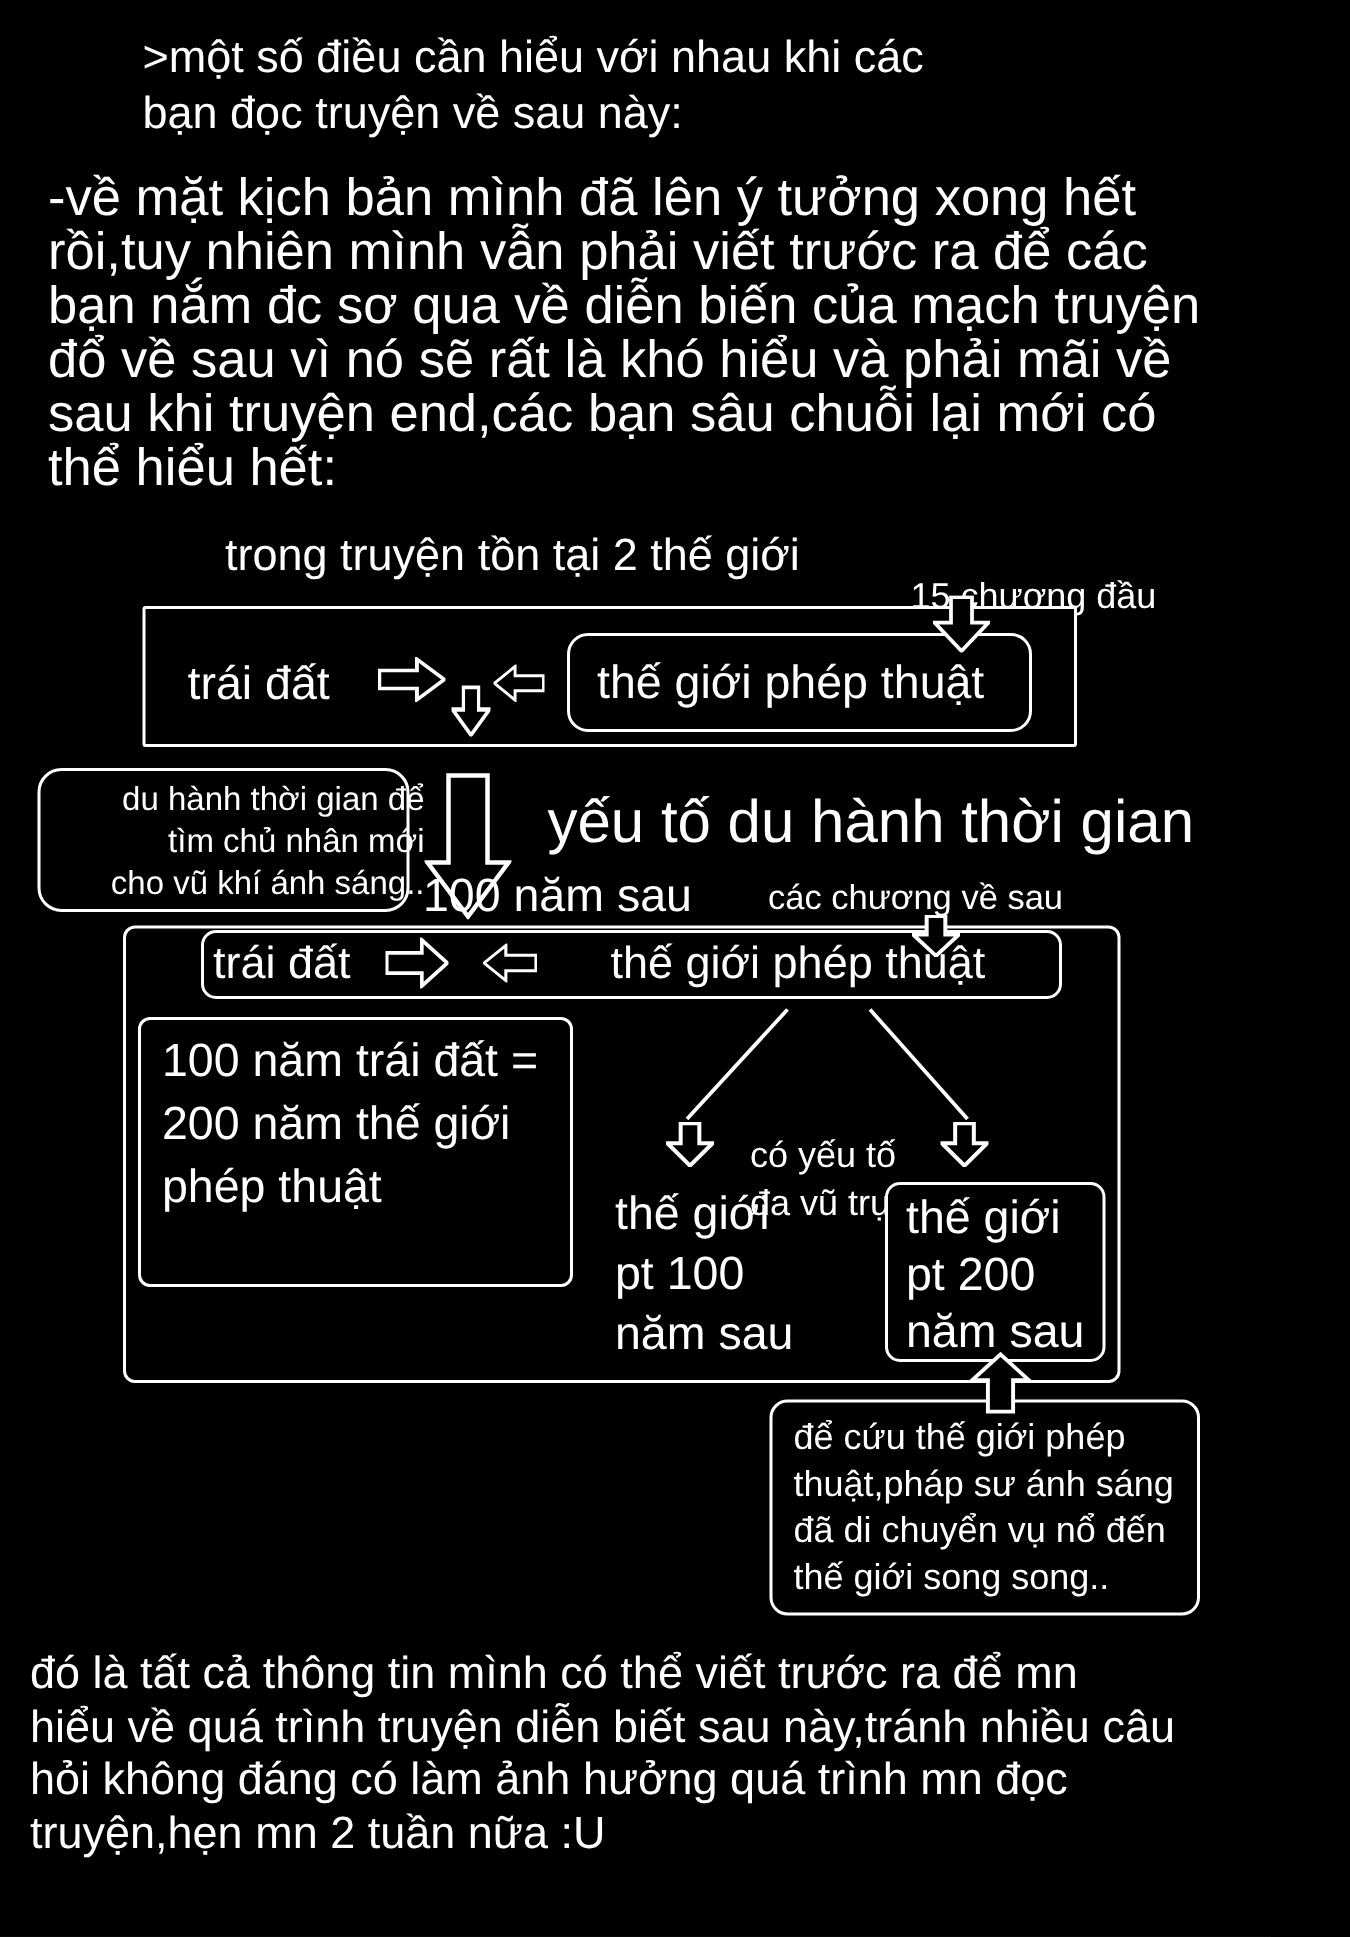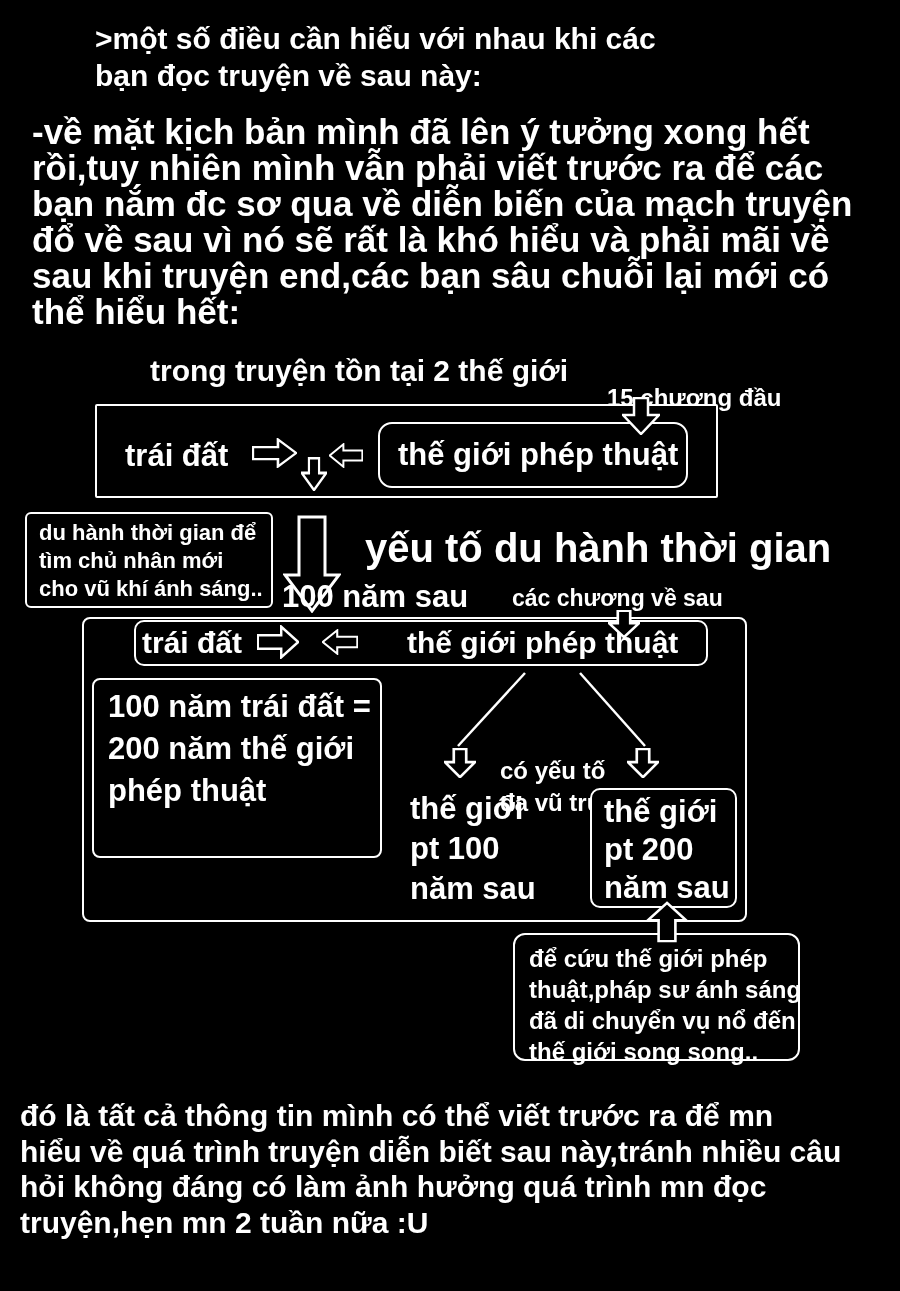--- a/index.html
+++ b/index.html
@@ -5,21 +5,21 @@
   html,body{margin:0;padding:0;background:#111;}
   #canvas{
     position:relative;
     width:900px;height:1291px;
     background:#000;
     overflow:hidden;
     font-family:"Liberation Sans","DejaVu Sans",sans-serif;
     font-weight:bold;
     color:#fff;
   }
-  .t{position:absolute;color:#fff;font-weight:bold;white-space:nowrap;line-height:1.18;}
+  .t{position:absolute;color:#fff;font-weight:normal;white-space:nowrap;line-height:1.18;}
   .box{position:absolute;border:2px solid #fff;background:#000;box-sizing:border-box;}
   .arrow{position:absolute;}
   .arrow svg{display:block;width:100%;height:100%;}
   .diagline{position:absolute;}
 </style>
 </head>
 <body>
 
 <div id="canvas">
 
@@ -62,21 +62,21 @@
   <div class="arrow" style="left:329px;top:443px;width:34px;height:25px;">
     <svg viewBox="0 0 52 40" preserveAspectRatio="none">
         <polygon points="51,12 22,12 22,2 1,20 22,38 22,28 51,28" fill="#000" stroke="#fff" stroke-width="3"></polygon>
       </svg>
   </div>
 
   <div class="box" style="left:378px;top:422px;width:310px;height:66px;border-radius:14px;">
     <div class="t" style="left:18px;top:13px;font-size:31px;position:relative;">thế giới phép thuật</div>
   </div>
 
-  <div class="box" style="left:25px;top:512px;width:248px;height:96px;border-radius:6px;">
+  <div class="box" style="left:25px;top:512px;width:248px;height:96px;border-radius:16px;text-align:right;">
     <div class="t" style="left:12px;top:5px;font-size:22px;line-height:28px;position:relative;">
       <div>du hành thời gian để</div>
       <div>tìm chủ nhân mới</div>
       <div>cho vũ khí ánh sáng..</div>
     </div>
   </div>
 
   <div class="arrow" style="left:283px;top:515px;width:58px;height:98px;">
     <svg viewBox="0 0 58 98" preserveAspectRatio="none">
         <polygon points="16,2 42,2 42,60 56,60 29,96 2,60 16,60" fill="#000" stroke="#fff" stroke-width="3"></polygon>
@@ -153,21 +153,21 @@
       <div>năm sau</div>
     </div>
   </div>
 
   <div class="arrow" style="left:646px;top:901px;width:42px;height:42px;z-index:6;">
     <svg viewBox="0 0 40 44" preserveAspectRatio="none">
         <polygon points="20,2 38,20 28,20 28,42 12,42 12,20 2,20" fill="#000" stroke="#fff" stroke-width="2.5"></polygon>
       </svg>
   </div>
 
-  <div class="box" style="left:513px;top:933px;width:287px;height:128px;border-radius:12px;z-index:3;">
+  <div class="box" style="left:513px;top:933px;width:287px;height:144px;border-radius:12px;z-index:3;">
     <div class="t" style="left:14px;top:8px;font-size:24px;line-height:31px;position:relative;">
       <div>để cứu thế giới phép</div>
       <div>thuật,pháp sư ánh sáng</div>
       <div>đã di chuyển vụ nổ đến</div>
       <div>thế giới song song..</div>
     </div>
   </div>
 
   <div class="t" style="left:20px;top:1098px;font-size:30px;line-height:35.5px;">
     <div>đó là tất cả thông tin mình có thể viết trước ra để mn</div>

